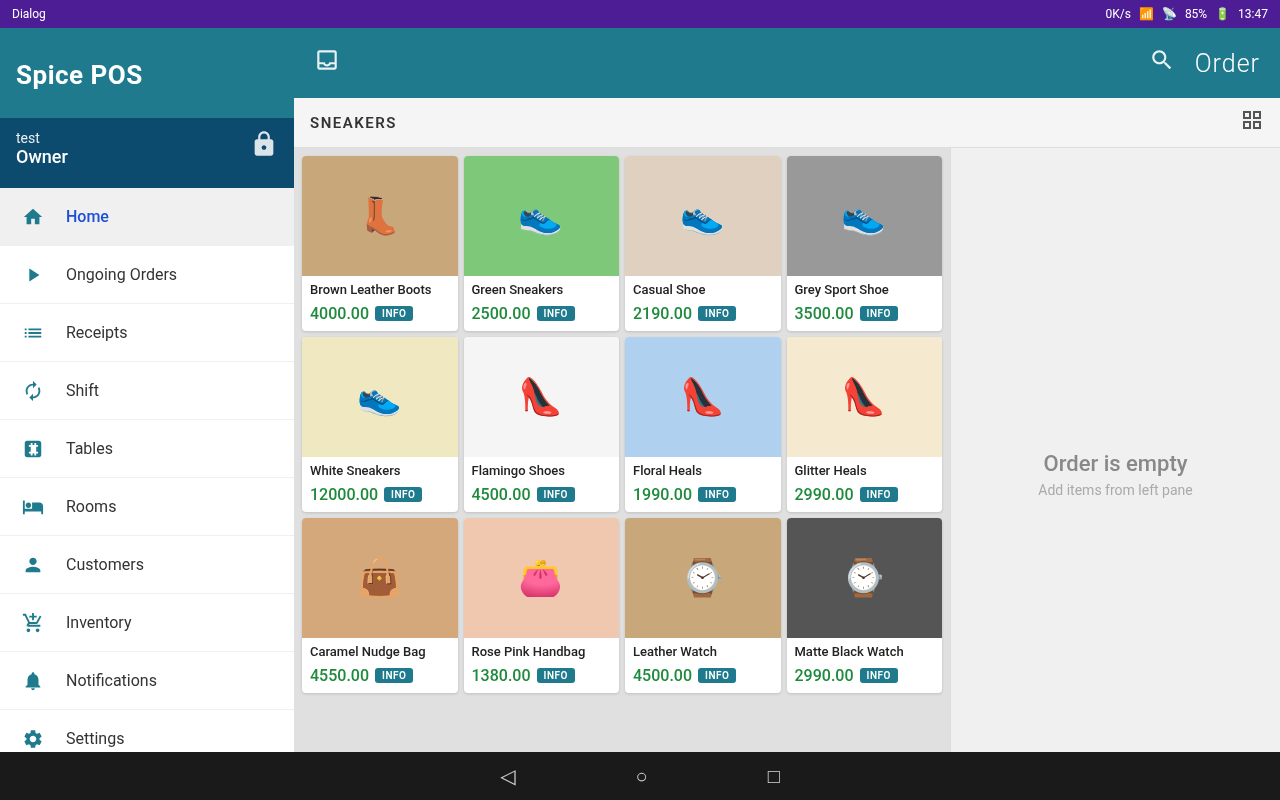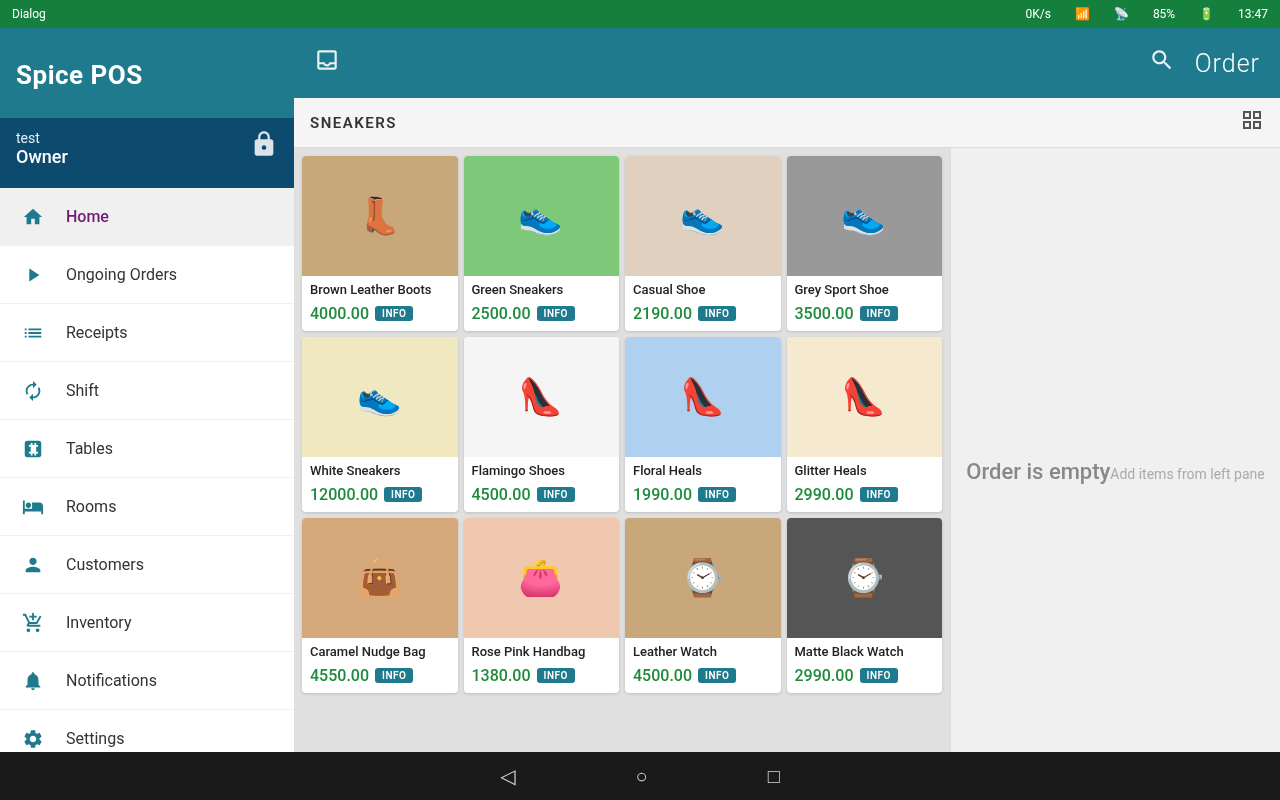--- a/index.html
+++ b/index.html
@@ -2,29 +2,29 @@
 <html><head>
   <meta charset="utf-8">
   <style>
     * { box-sizing: border-box; margin: 0; padding: 0; }
     body { width: 1280px; height: 800px; overflow: hidden; font-family: 'Roboto', Arial, sans-serif; background: #1a1a1a; }
 
     
     .status-bar {
       width: 1280px;
       height: 28px;
-      background: #15803d;
+      background: #4c1d95;
       display: flex;
       align-items: center;
       justify-content: space-between;
       padding: 0 12px;
       color: #fff;
       font-size: 12px;
     }
-    .status-bar-right { display: flex; align-items: center; gap: 24px; font-size: 12px; }
+    .status-bar-right { display: flex; align-items: center; gap: 8px; font-size: 12px; }
 
     
     .app-container {
       display: flex;
       width: 1280px;
       height: 772px;
     }
 
     
     .sidebar {
@@ -101,21 +101,21 @@
     }
 
     .nav-item.active .nav-icon { color: #1e7a8c; }
 
     .nav-item .nav-label {
       font-size: 16px;
       color: #333;
       font-weight: 400;
     }
 
-    .nav-item.active .nav-label { color: #701a75; font-weight: 500; }
+    .nav-item.active .nav-label { color: #1d4ed8; font-weight: 500; }
 
     
     .main-content {
       flex: 1;
       display: flex;
       flex-direction: column;
       background: #e8e8e8;
     }
 
     
@@ -244,21 +244,21 @@
       padding: 2px 7px;
       border-radius: 3px;
       letter-spacing: 0.5px;
     }
 
     
     .order-panel {
       width: 330px;
       background: #f0f0f0;
       display: flex;
-      flex-direction: row;
+      flex-direction: column;
       align-items: center;
       justify-content: center;
       border-left: 1px solid #ddd;
       flex-shrink: 0;
     }
 
     .order-empty-title {
       font-size: 22px;
       font-weight: 500;
       color: #888;

